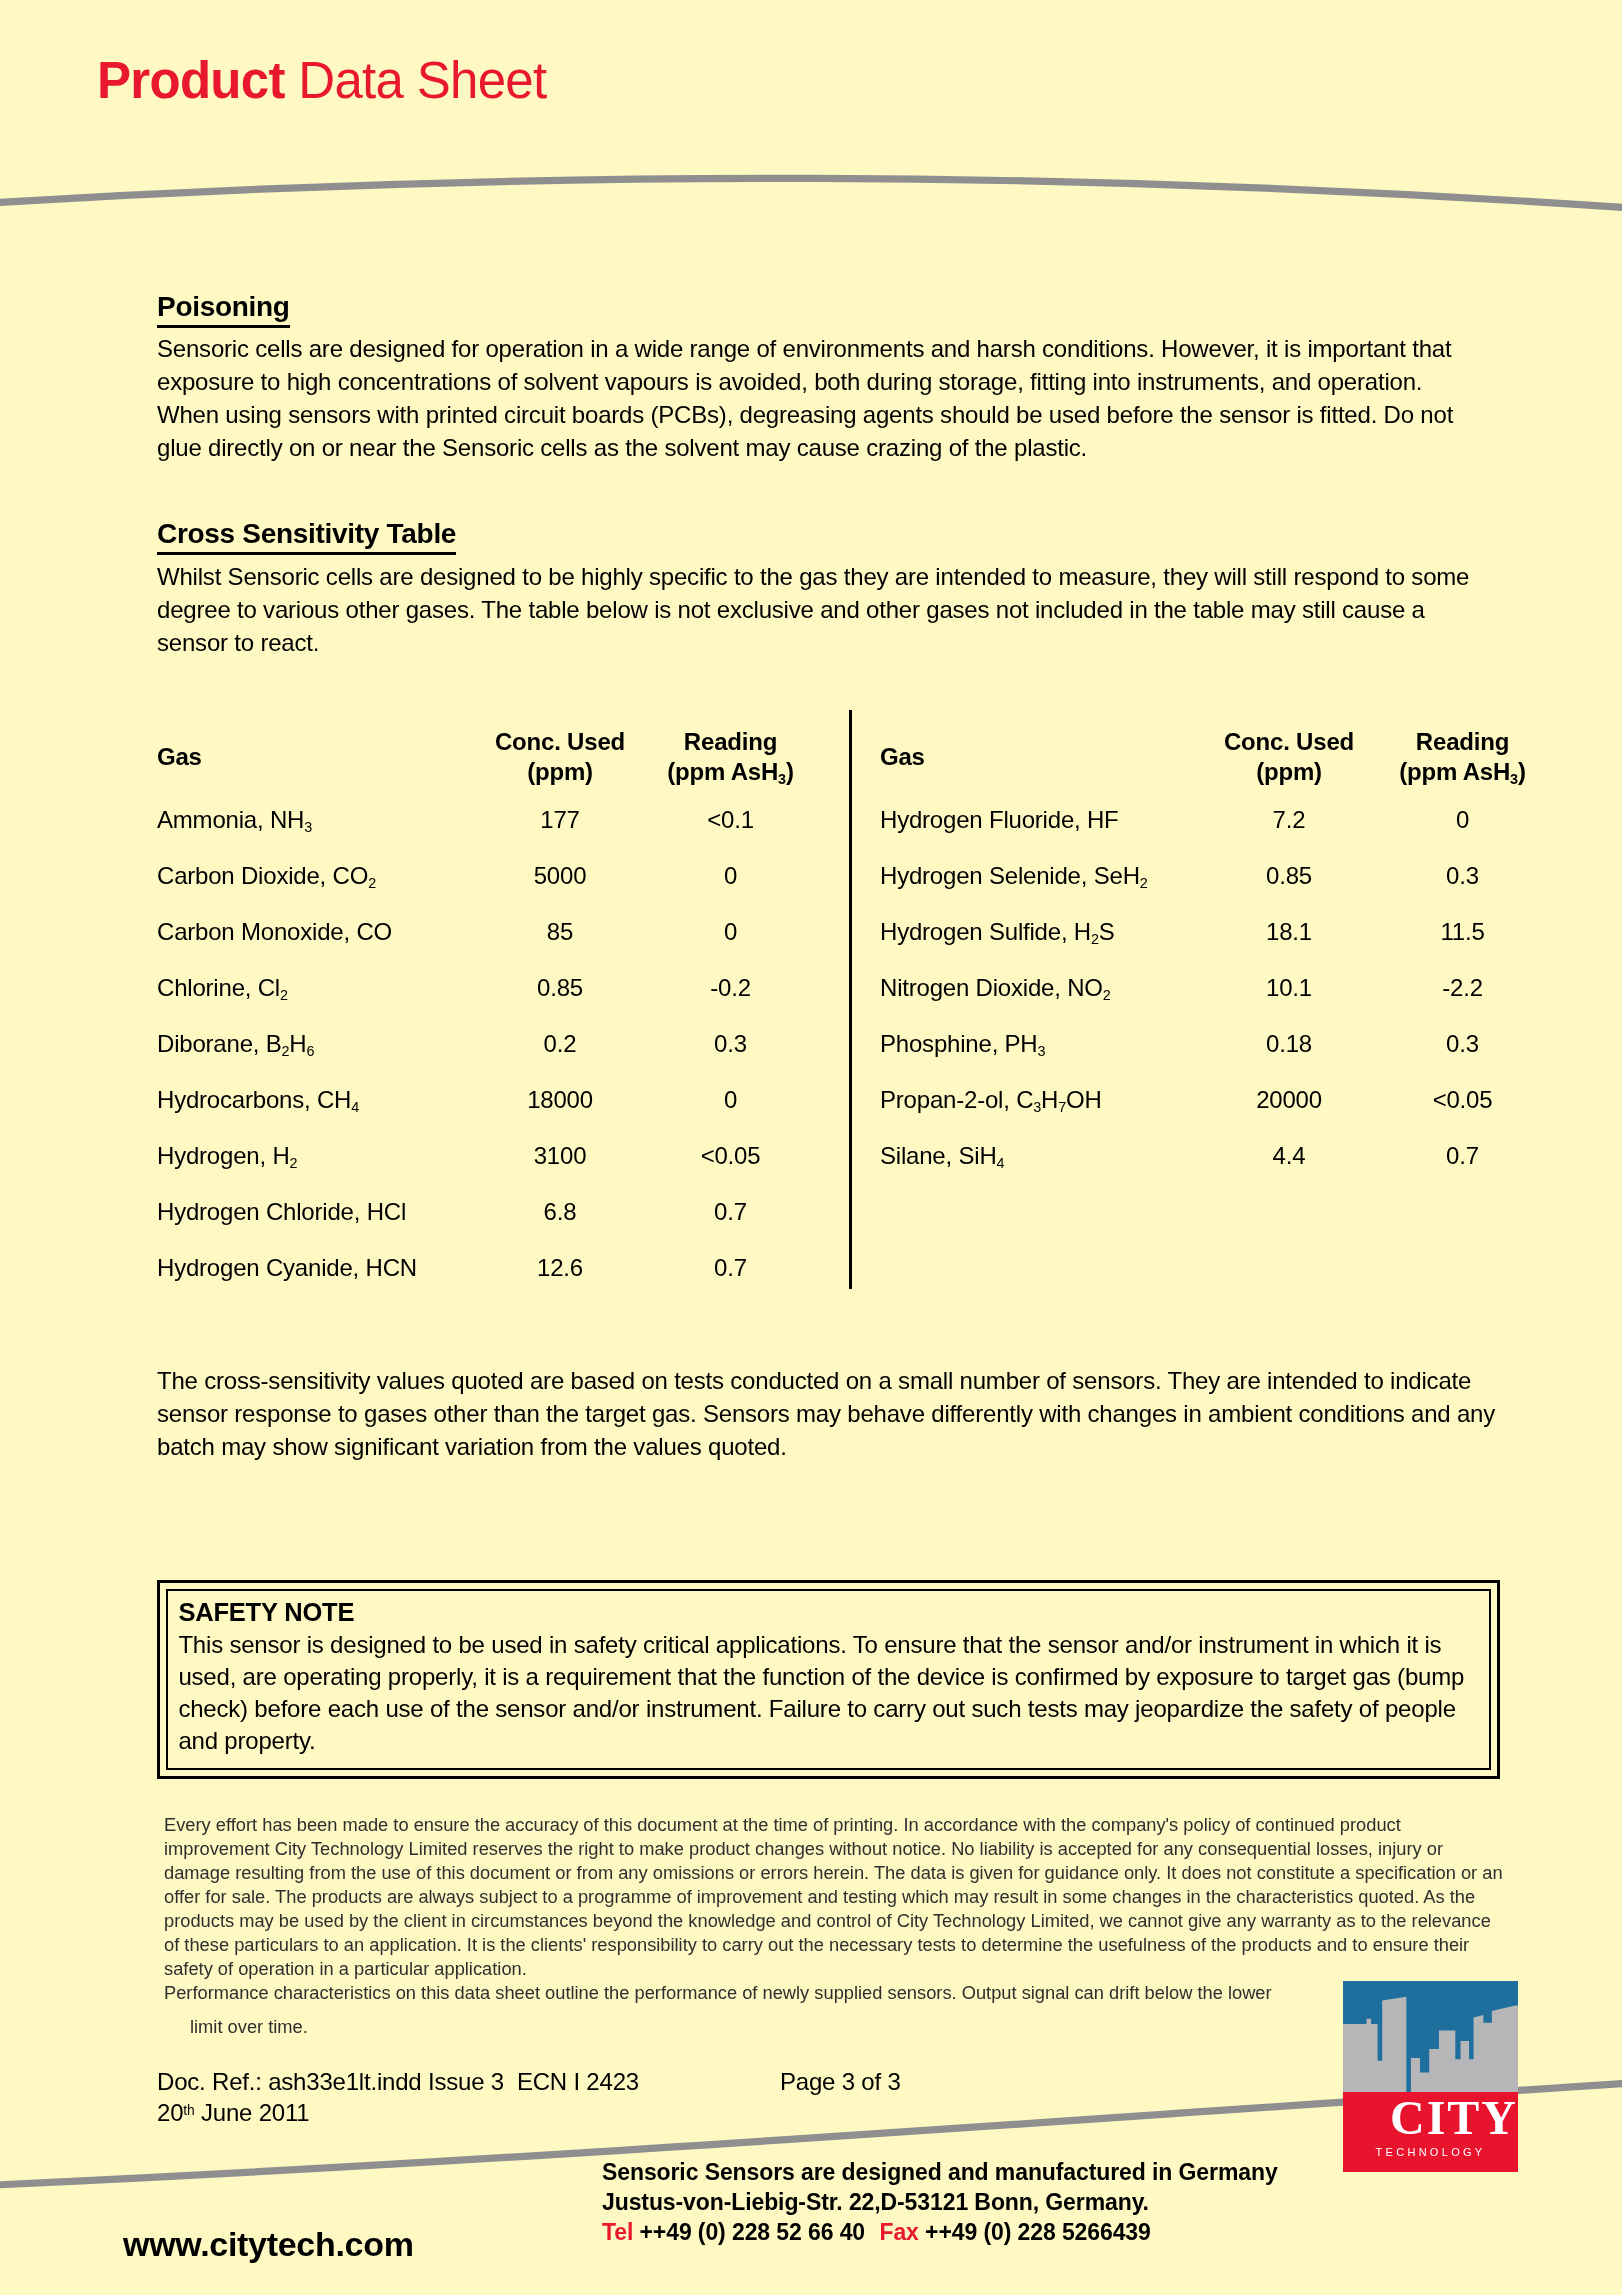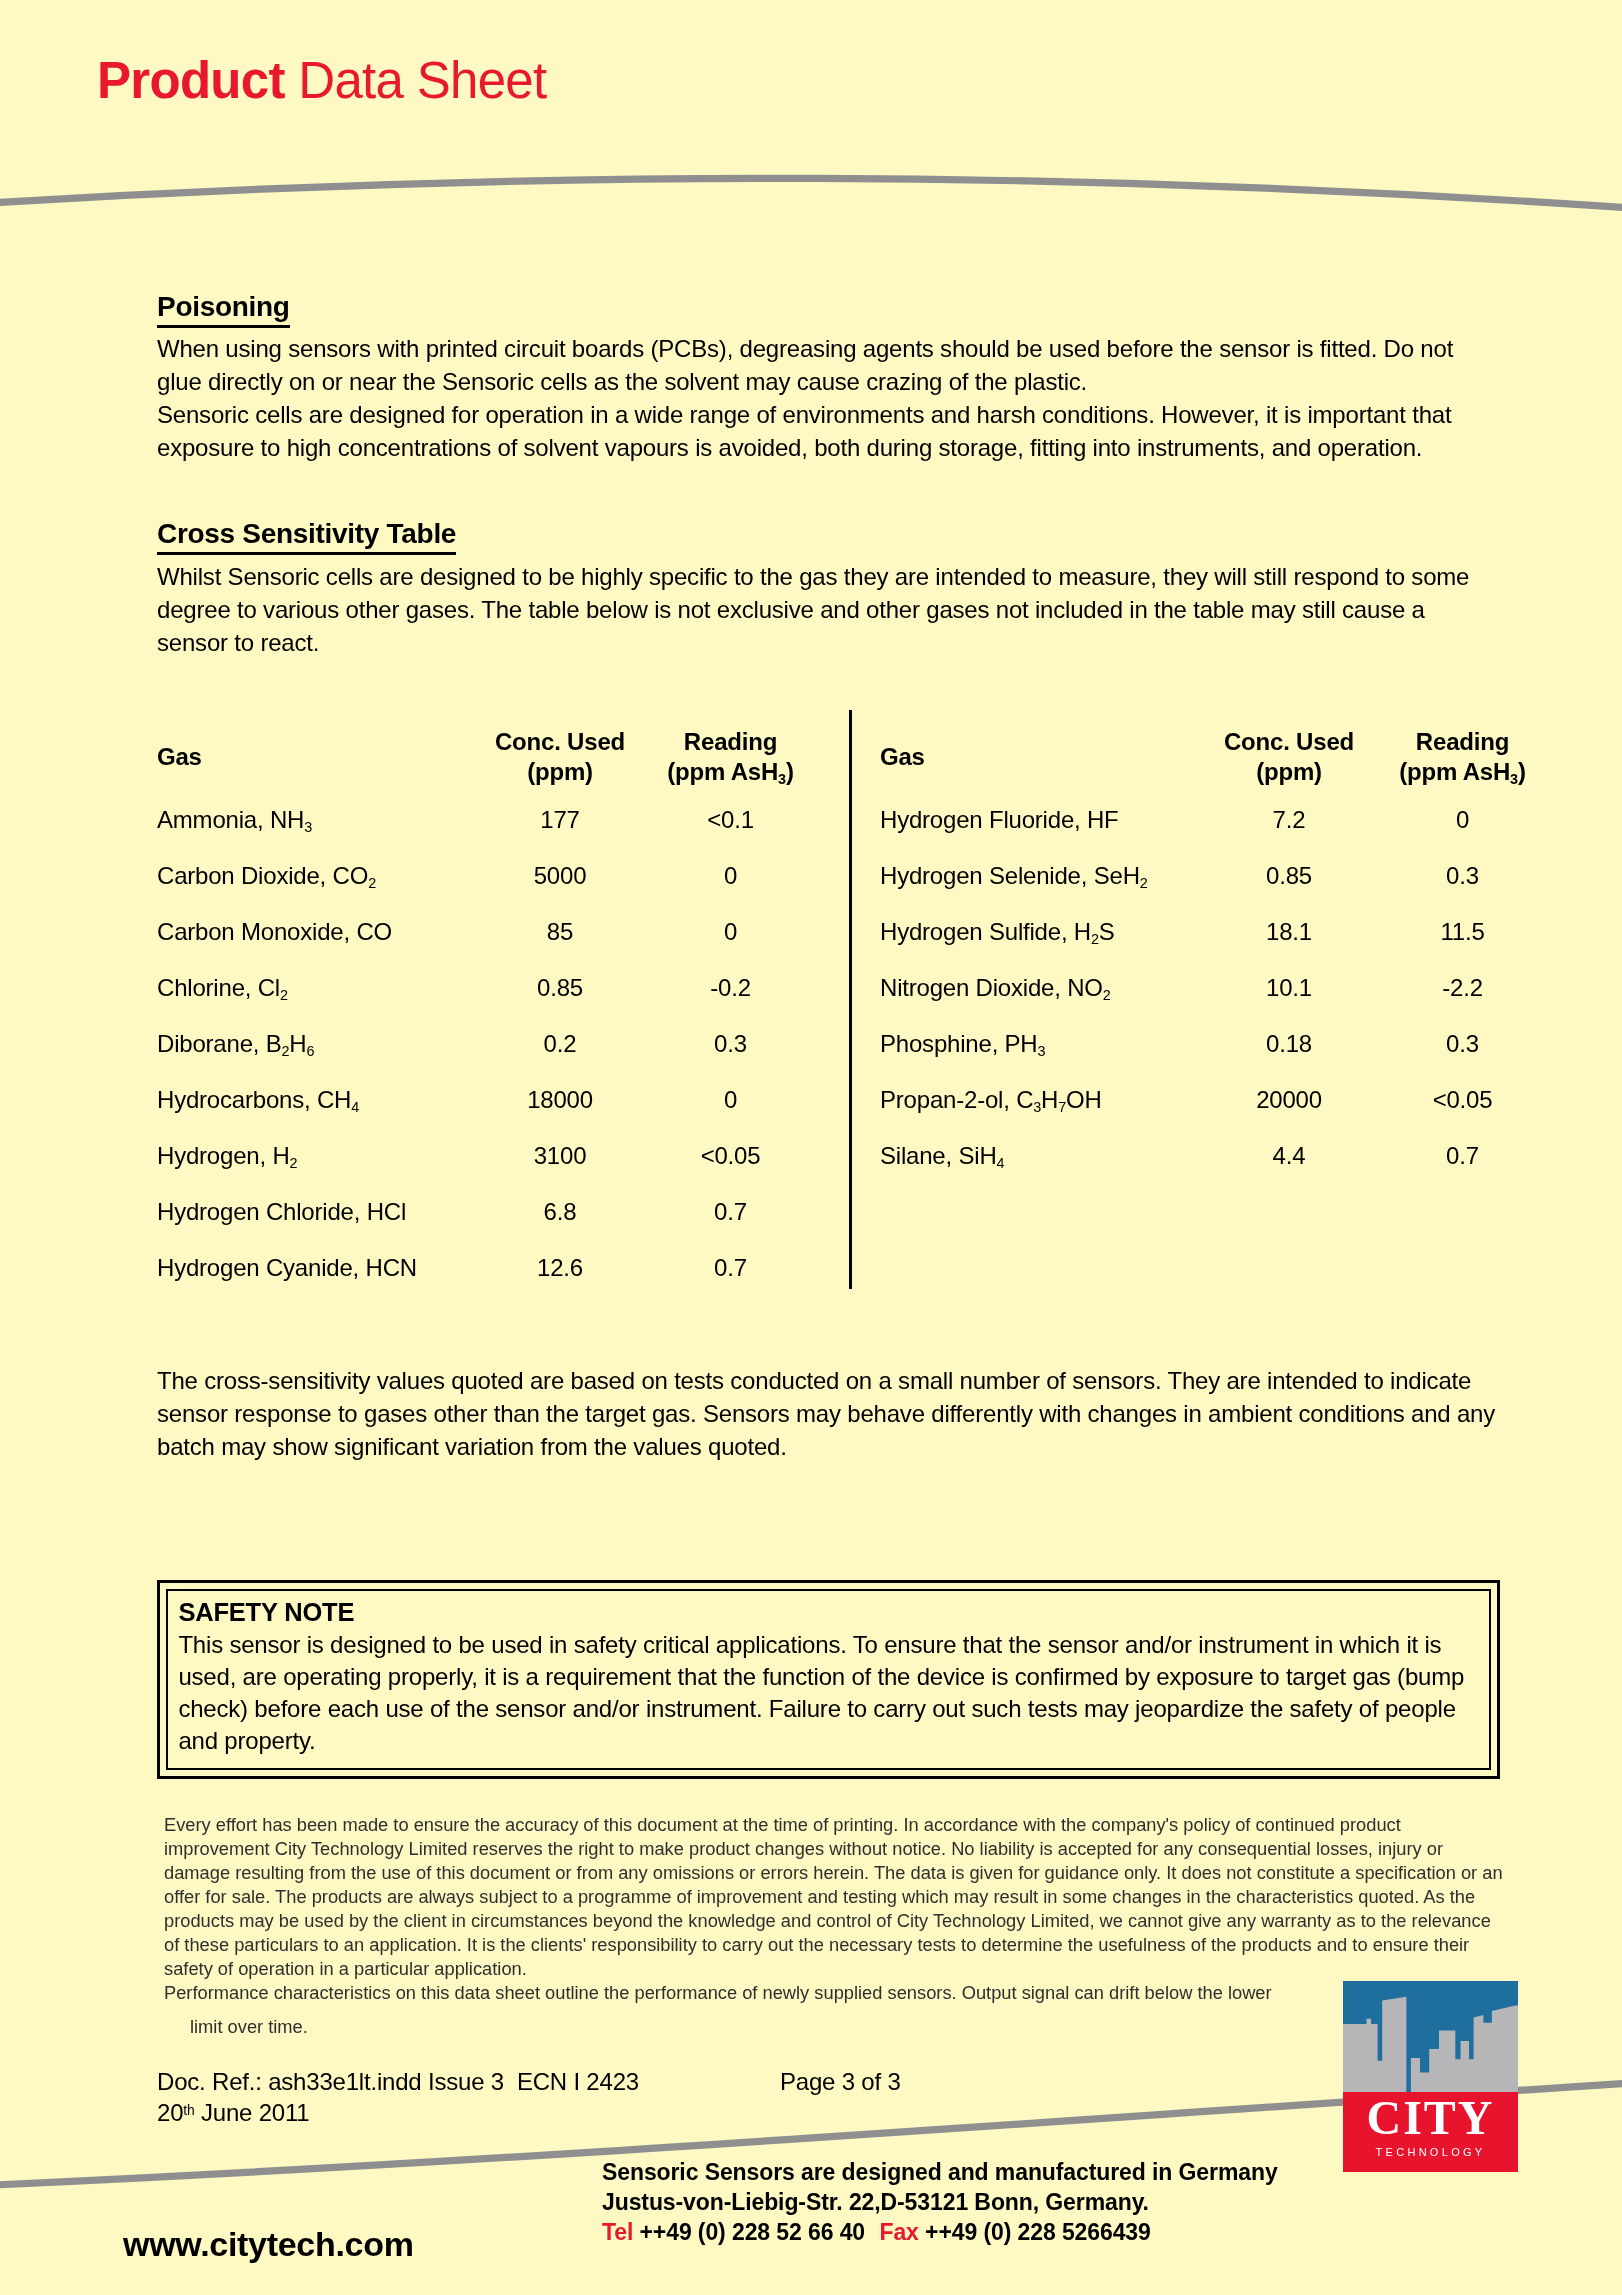--- a/index.html
+++ b/index.html
@@ -62,21 +62,21 @@
   .fine .cont{margin-left:26px;margin-top:9.8px;}
 
   .docref{position:absolute;left:157px;top:2068px;font-size:24px;letter-spacing:-0.2px;white-space:pre;}
   .pagenum{position:absolute;left:780px;top:2068px;font-size:24px;letter-spacing:-0.2px;}
   .docdate{position:absolute;left:157px;top:2099px;font-size:24px;letter-spacing:-0.2px;}
 
   .logo{position:absolute;left:1343px;top:1981px;width:175px;height:191px;}
   .logo-sky{position:relative;width:175px;height:111px;background:var(--logo-blue);}
   .logo-sky svg{display:block;width:175px;height:111px;}
   .logo-red{width:175px;height:80px;background:var(--logo-red);color:#fff;text-align:center;overflow:hidden;}
-  .logo-city{font-family:"Liberation Serif",serif;font-weight:700;font-size:48px;line-height:52px;letter-spacing:2px;}
+  .logo-city{font-family:"Liberation Serif",serif;font-weight:700;font-size:48px;line-height:52px;letter-spacing:2px;text-align:right;}
   .logo-tech{font-size:11px;letter-spacing:3.3px;line-height:17px;font-weight:400;}
 
   .fblock{position:absolute;left:602px;top:2157px;font-size:23px;line-height:30px;font-weight:600;letter-spacing:-0.1px;}
   .fblock .red{color:var(--red);}
   .fblock .gap{display:inline-block;width:14.4px;}
 
   .site{position:absolute;left:123px;top:2225px;font-size:34px;font-weight:700;letter-spacing:-0.3px;}
 </style>
 </head>
 <body>
@@ -86,22 +86,22 @@
   <svg class="sw" viewBox="0 0 2480 3508" preserveAspectRatio="none">
     <path d="M -12,310 C 850,258 1650,260 2492,318"></path>
     <path d="M -12,3340 C 820,3302 1600,3242 2492,3184"></path>
   </svg>
 
   <div class="title"><span class="tb">Product</span><span> Data Sheet</span></div>
 
   <div class="h2 poisoning"><span>Poisoning</span></div>
 
   <div class="para p-poison">
+    <p>Sensoric cells are designed for operation in a wide range of environments and harsh conditions. However, it is important that exposure to high concentrations of solvent vapours is avoided, both during storage, fitting into instruments, and operation.</p>
     <p>When using sensors with printed circuit boards (PCBs), degreasing agents should be used before the sensor is fitted. Do not glue directly on or near the Sensoric cells as the solvent may cause crazing of the plastic.</p>
-    <p>Sensoric cells are designed for operation in a wide range of environments and harsh conditions. However, it is important that exposure to high concentrations of solvent vapours is avoided, both during storage, fitting into instruments, and operation.</p>
   </div>
 
   <div class="h2 cross"><span>Cross Sensitivity Table</span></div>
 
   <div class="para p-crossintro">
     <p>Whilst Sensoric cells are designed to be highly specific to the gas they are intended to measure, they will still respond to some degree to various other gases. The table below is not exclusive and other gases not included in the table may still cause a sensor to react.</p>
   </div>
 
   <div class="thead left">
     <div>Gas</div>

